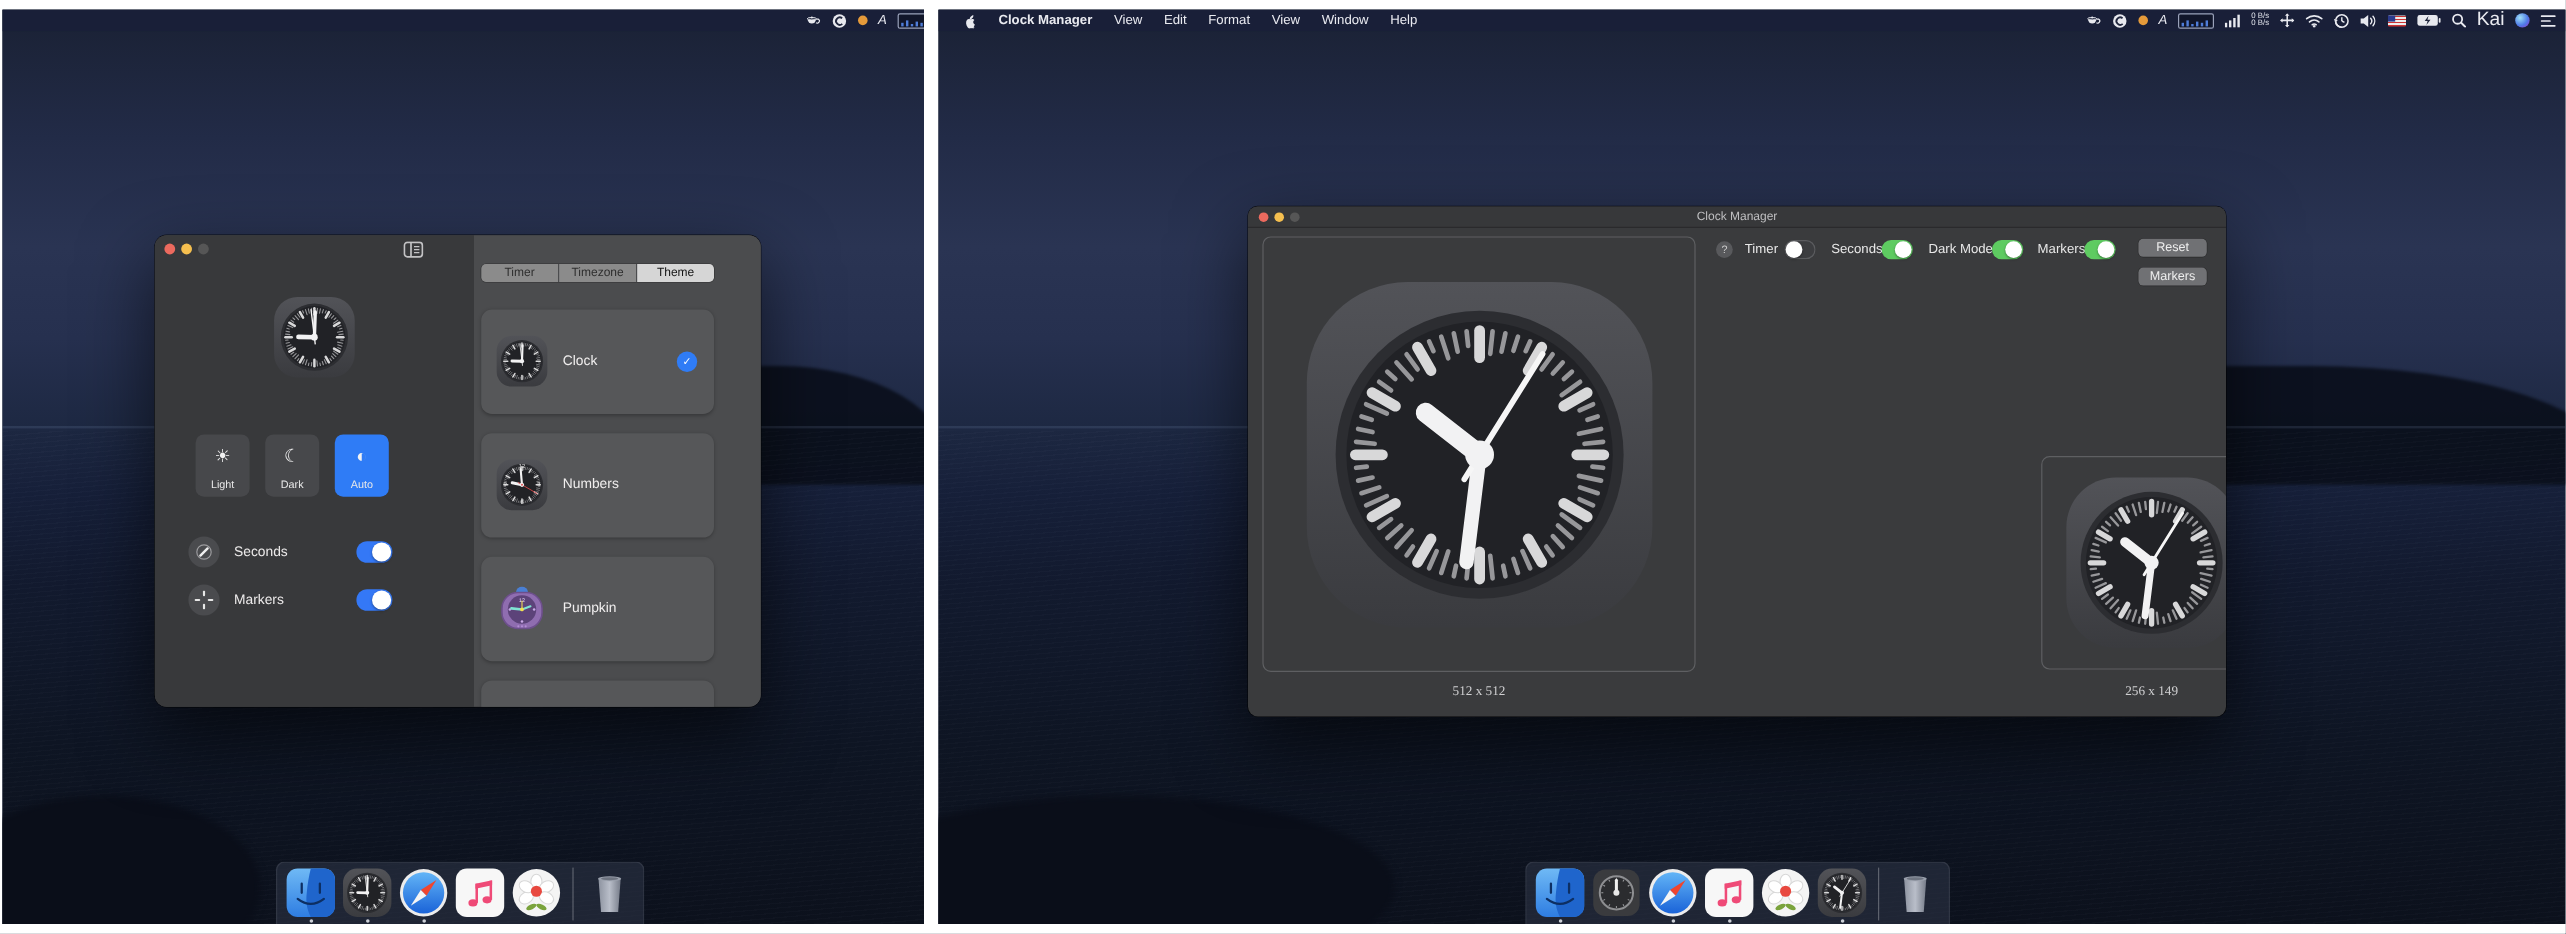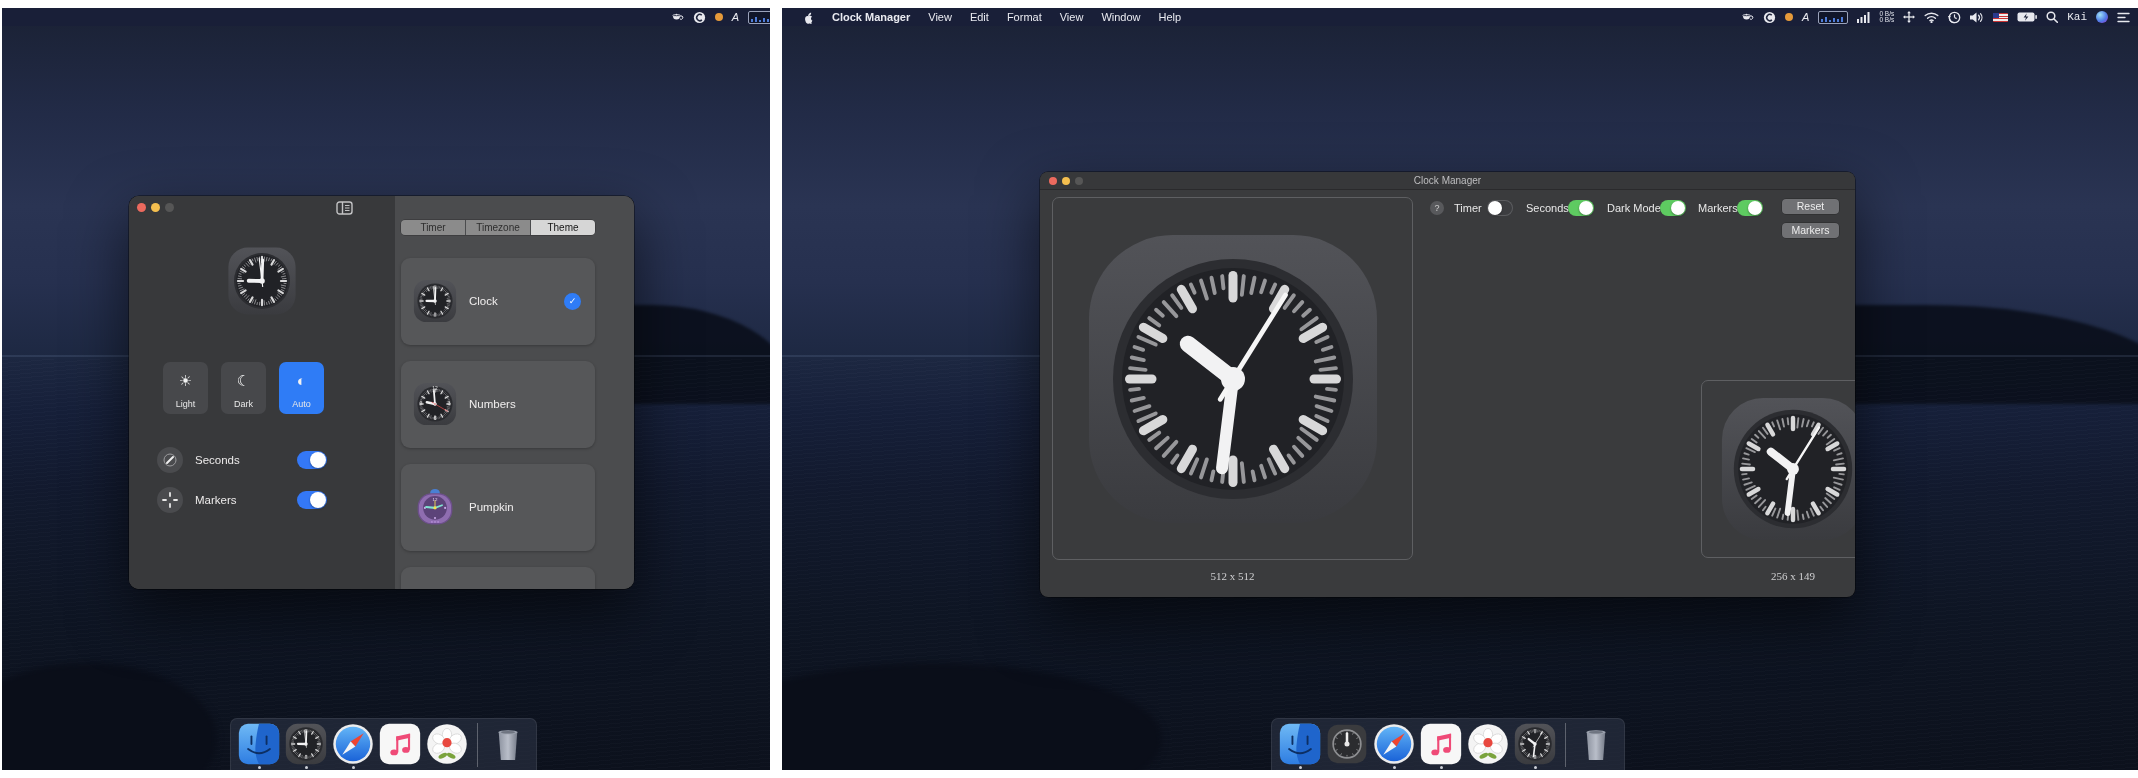--- a/index.html
+++ b/index.html
@@ -26,21 +26,21 @@
 
   
   .menubar { position:absolute; left:0; right:0; top:0; height:18px; background:rgba(25,31,56,.96);
              display:flex; align-items:center; color:#e9eaf0; font-size:11px; z-index:50; }
   .mb-left { display:flex; align-items:center; gap:0; padding-left:12px; }
   .mb-item { padding:0 9px; line-height:18px; white-space:nowrap; }
   .mb-app  { font-weight:bold; }
   .mb-right { margin-left:auto; display:flex; align-items:center; gap:9px; padding-right:8px; }
   #shot-left .mb-right { padding-right:0; margin-right:-8px; }
   .st-dot { width:8px; height:8px; border-radius:50%; background:#e59a3a; }
-  .st-text { font-size:11px;font-family:Liberation Mono, monospace; }
+  .st-text { font-size:16px; }
   .st-a { font-size:11px; font-style:italic; }
   .speeds { display:flex; flex-direction:column; line-height:6.5px; font-size:6.5px; color:#dfe2ea; }
   .actbox { width:30px; height:13px; border:1px solid #9aa2ba; border-radius:2px; position:relative; overflow:hidden; background:rgba(10,14,28,.5); }
   .actbox i { position:absolute; bottom:1px; width:2px; background:#4f7dd9; }
   .flag { width:15px; height:9px; position:relative;
     background:repeating-linear-gradient(180deg,#c33 0 1.3px,#eee 1.3px 2.6px); border-radius:1px; }
   .flag::after { content:''; position:absolute; left:0; top:0; width:6px; height:5px; background:#2b3a8c; }
   .siri { width:12px; height:12px; border-radius:50%;
     background:radial-gradient(circle at 34% 32%, #9fe0f7, #4f7ce8 55%, #8a3fd0 90%); }
   .ic { display:inline-flex; align-items:center; justify-content:center; }

